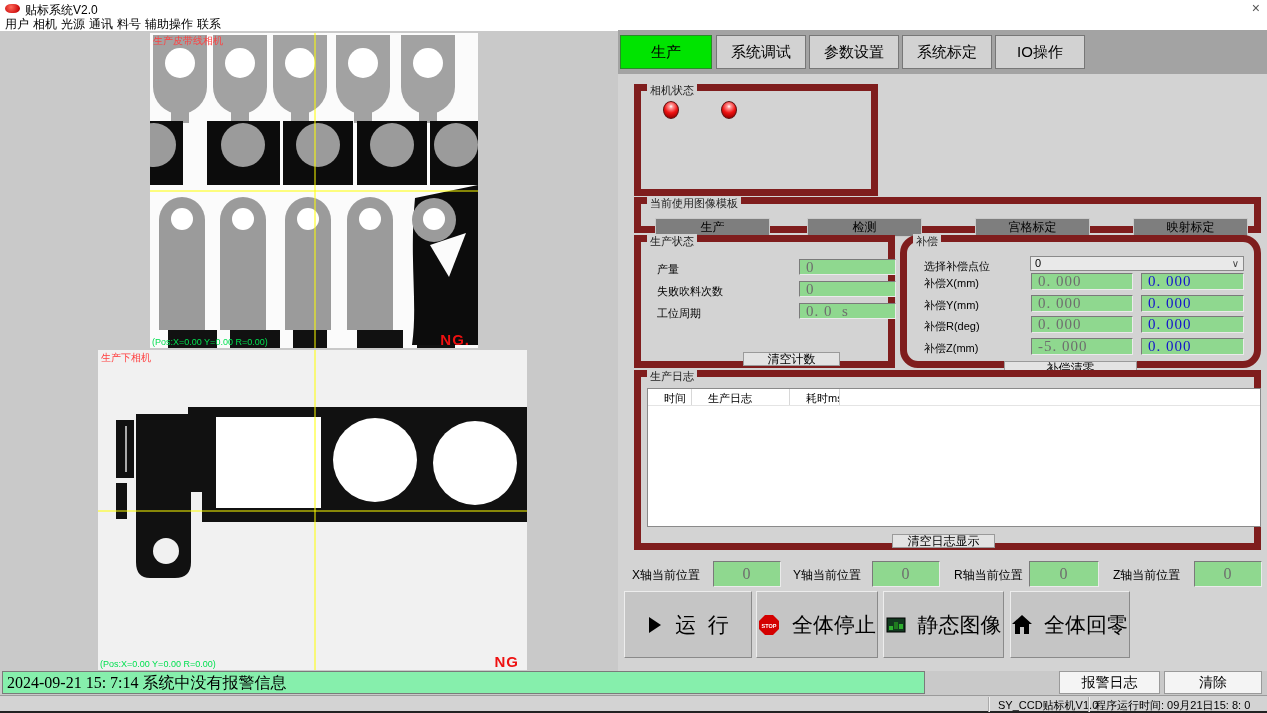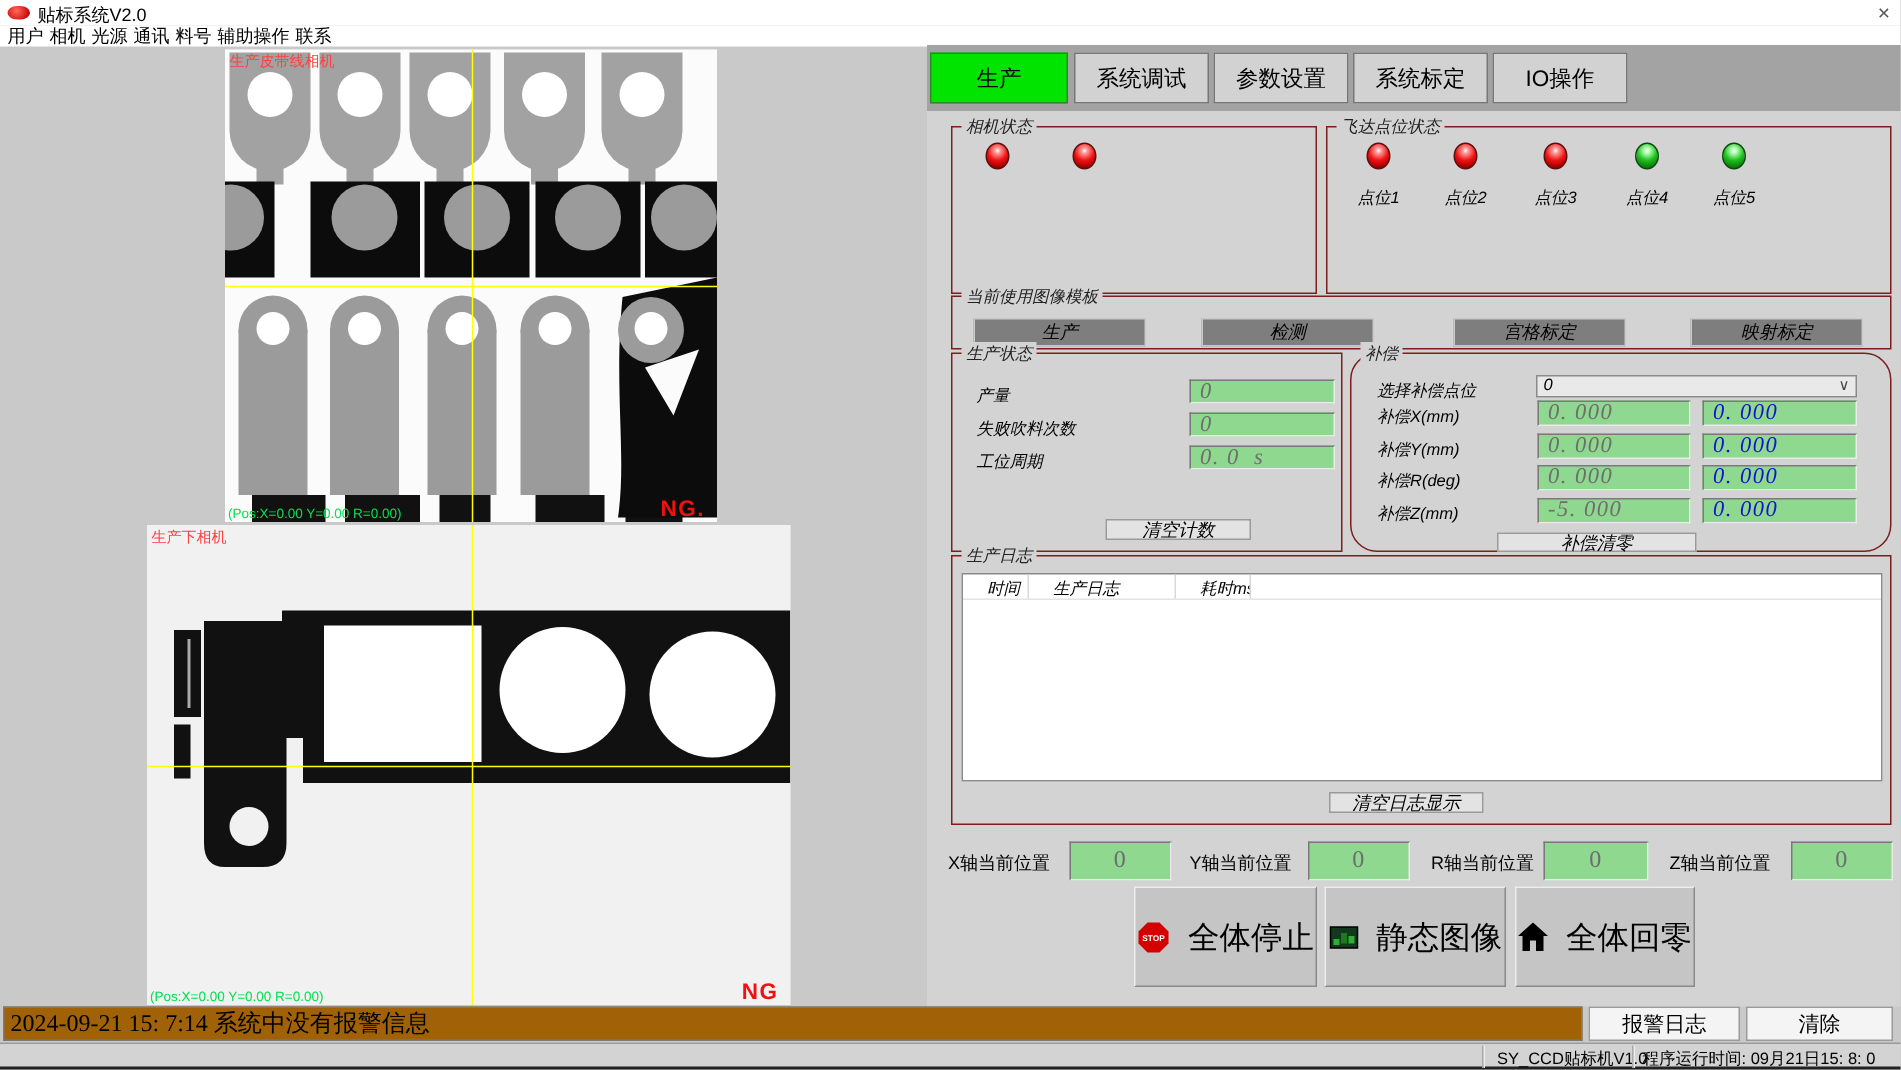--- a/index.html
+++ b/index.html
@@ -23,21 +23,21 @@
   .cam-pos { position:absolute; left:2px; bottom:1px; color:#00e050; font-size:9px; white-space:pre; }
   .cam-ng { position:absolute; right:8px; bottom:0px; color:#ee1111; font-weight:bold; font-size:15px; letter-spacing:1px; }
 
   
   .panel { position:absolute; left:618px; top:30px; width:649px; height:641px; background:#d3d3d3; }
   .tabstrip { position:absolute; left:0; top:0; width:649px; height:44px; background:#a3a3a3; }
   .tab { position:absolute; top:5px; height:34px; background:#d2d2d2; border:1px solid #777; font-size:15px; display:flex; align-items:center; justify-content:center; cursor:default; }
   .tab.active { background:#00e400; border-color:#2a8a2a; }
   .tab0{left:2px;width:92px;} .tab1{left:98px;width:90px;} .tab2{left:191px;width:90px;} .tab3{left:284px;width:90px;} .tab4{left:377px;width:90px;}
 
-  .group { position:absolute; border:1px solid #7f1d1d;font-style:italic; }
+  .group { position:absolute; border:7px solid #7f1d1d; }
   .group-title { position:absolute; top:-8px; left:6px; background:#d3d3d3; padding:0 3px; font-size:11px; color:#222; white-space:nowrap; }
 
   
   .led { width:16px; height:18px; border-radius:50%; display:inline-block; }
   .led.red   { background:radial-gradient(circle at 50% 28%, #ffffff 0%, #ff9a9a 14%, #f01212 48%, #a00000 82%, #6e0000 100%); border:1px solid #5a1010; }
   .led.green { background:radial-gradient(circle at 50% 28%, #ffffff 0%, #b2ffb2 14%, #1fc01f 48%, #0c7a0c 82%, #064d06 100%); border:1px solid #0c4a0c; }
 
   #grp-camera { left:16px; top:54px; width:244px; height:112px; }
   #grp-camera .led { position:absolute; top:10px; }
   #grp-camera .led:nth-of-type(1){ left:22px; } 
@@ -71,21 +71,21 @@
   
   .axis-label { position:absolute; font-size:12px; top:537px; white-space:nowrap; }
   .axis-field { position:absolute; top:531px; height:26px; font-size:16px; line-height:24px; }
 
   
   .action-btn { position:absolute; top:561px; height:67px; background:#c5c5c5; border:1px solid; border-color:#ededed #8a8a8a #8a8a8a #ededed; font-size:21px; display:flex; align-items:center; justify-content:center; gap:12px; white-space:pre; cursor:default; }
   .act0{left:6px;width:128px;} .act1{left:138px;width:122px;} .act2{left:265px;width:121px;} .act3{left:392px;width:120px;} .act4{left:518px;width:124px;}
   .action-icon { flex:0 0 auto; display:flex; }
 
   
-  .alarm-msg { position:absolute; left:2px; top:671px; width:1053px; height:23px; background:#a16207; border:1px solid #7a7a7a; font-family:"Liberation Serif","DejaVu Serif",serif; font-size:16px; line-height:21px; padding-left:4px; white-space:pre; }
+  .alarm-msg { position:absolute; left:2px; top:671px; width:923px; height:23px; background:#86efac; border:1px solid #7a7a7a; font-family:"Liberation Serif","DejaVu Serif",serif; font-size:16px; line-height:21px; padding-left:4px; white-space:pre; }
   .alarm-btn { position:absolute; top:671px; height:23px; background:#f4f4f4; border:1px solid #9a9a9a; font-size:14px; display:flex; align-items:center; justify-content:center; cursor:default; }
   .btn-alarmlog{ left:1059px; width:101px; } .btn-clear{ left:1164px; width:98px; }
   .statusbar { position:absolute; left:0; top:695px; width:1267px; height:18px; background:#d3d3d3; border-top:1px solid #9a9a9a; border-bottom:2px solid #222; font-size:11px; }
   .sb-axis { position:absolute; left:3px; top:2px; white-space:nowrap; }
   .sb-machine { position:absolute; left:998px; top:2px; white-space:nowrap; }
   .sb-runtime { position:absolute; left:1095px; top:2px; white-space:nowrap; }
   .sb-sep { position:absolute; top:1px; width:1px; height:15px; background:#aaa; box-shadow:1px 0 0 #eee; }
 </style>
 </head>
 <body>
@@ -222,28 +222,20 @@
         <span>IO操作</span>
       </div>
   </div>
 
   <div class="group" id="grp-camera">
     <span class="group-title">相机状态</span>
     <span style="position:absolute;left:22px;top:10px" class="led red"></span>
     <span style="position:absolute;left:80px;top:10px" class="led red"></span>
   </div>
 
-  <div class="group" id="grp-feeder">
-    <span class="group-title">飞达点位状态</span>
-    <div class="feeder-cell" style="left:5px"><span class="led red"></span><div class="feeder-label">点位1</div></div>
-    <div class="feeder-cell" style="left:63px"><span class="led red"></span><div class="feeder-label">点位2</div></div>
-    <div class="feeder-cell" style="left:123px"><span class="led red"></span><div class="feeder-label">点位3</div></div>
-    <div class="feeder-cell" style="left:184px"><span class="led green"></span><div class="feeder-label">点位4</div></div>
-    <div class="feeder-cell" style="left:242px"><span class="led green"></span><div class="feeder-label">点位5</div></div>
-  </div>
 
   <div class="group" id="grp-template">
     <span class="group-title">当前使用图像模板</span>
     <div class="tpl-btn" style="left:14px">生产</div>
     <div class="tpl-btn" style="left:166px">检测</div>
     <div class="tpl-btn" style="left:334px">宫格标定</div>
     <div class="tpl-btn" style="left:492px">映射标定</div>
   </div>
 
   <div class="group" id="grp-production">
@@ -293,20 +285,26 @@
 
   <span class="axis-label" style="left:14px">X轴当前位置</span>
   <div class="val-field axis-field center" style="left:95px;width:68px">0</div>
   <span class="axis-label" style="left:175px">Y轴当前位置</span>
   <div class="val-field axis-field center" style="left:254px;width:68px">0</div>
   <span class="axis-label" style="left:336px">R轴当前位置</span>
   <div class="val-field axis-field center" style="left:411px;width:70px">0</div>
   <span class="axis-label" style="left:495px">Z轴当前位置</span>
   <div class="val-field axis-field center" style="left:576px;width:68px">0</div>
 
+  <div class="action-btn act0">
+    <span class="action-icon"><svg width="16" height="18">
+          <polygon points="2,1 14,9 2,17" fill="#000"></polygon>
+        </svg></span>
+    <span>运  行</span>
+  </div>
   <div class="action-btn act1">
     <span class="action-icon"><svg width="22" height="22">
           <polygon points="7,1 15,1 21,7 21,15 15,21 7,21 1,15 1,7" fill="#d40000"></polygon>
           <text x="11" y="13.5" font-size="5.5" fill="#fff" text-anchor="middle" font-weight="bold">STOP</text>
         </svg></span>
     <span>全体停止</span>
   </div>
   <div class="action-btn act2">
     <span class="action-icon"><svg width="20" height="16">
           <rect x="1" y="1" width="18" height="14" fill="#12381f" stroke="#000"></rect>

